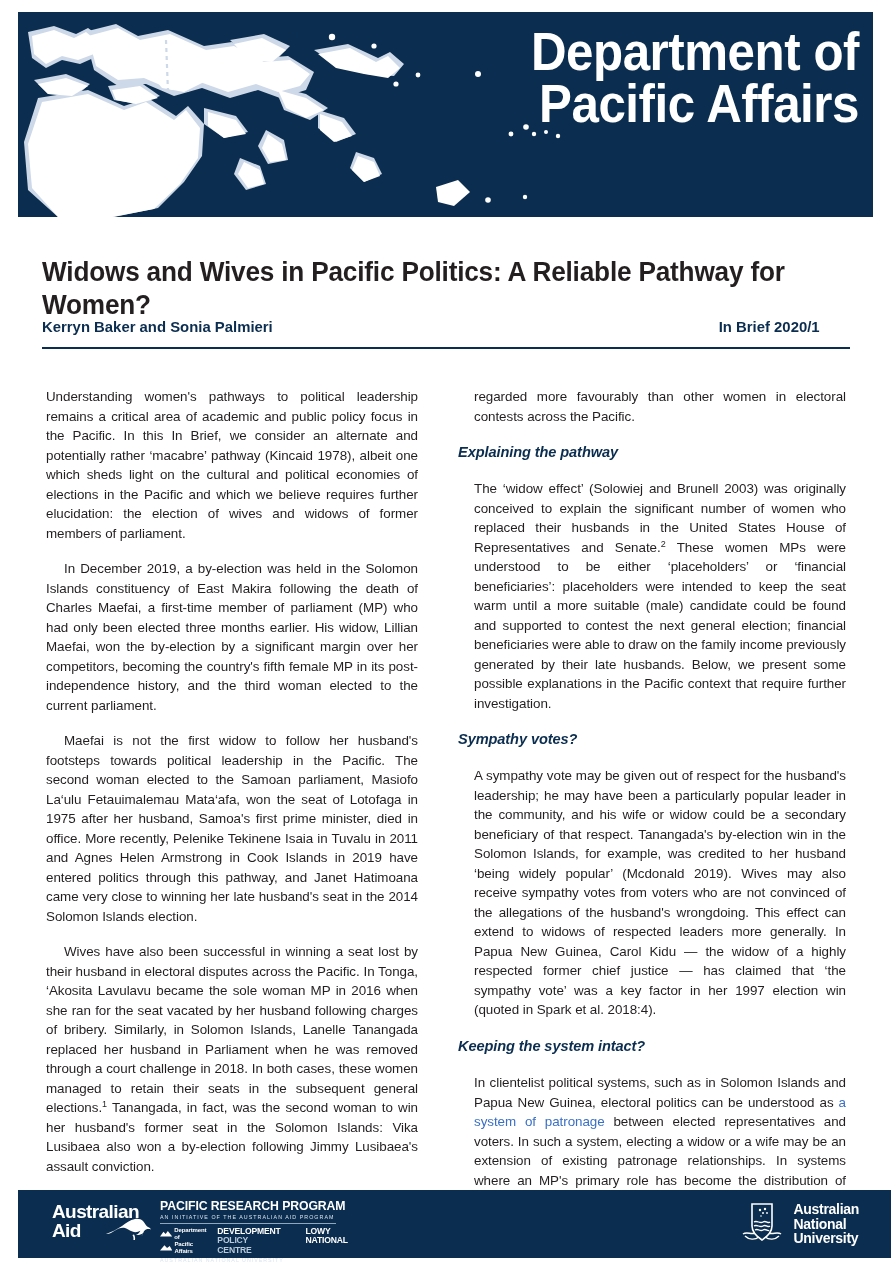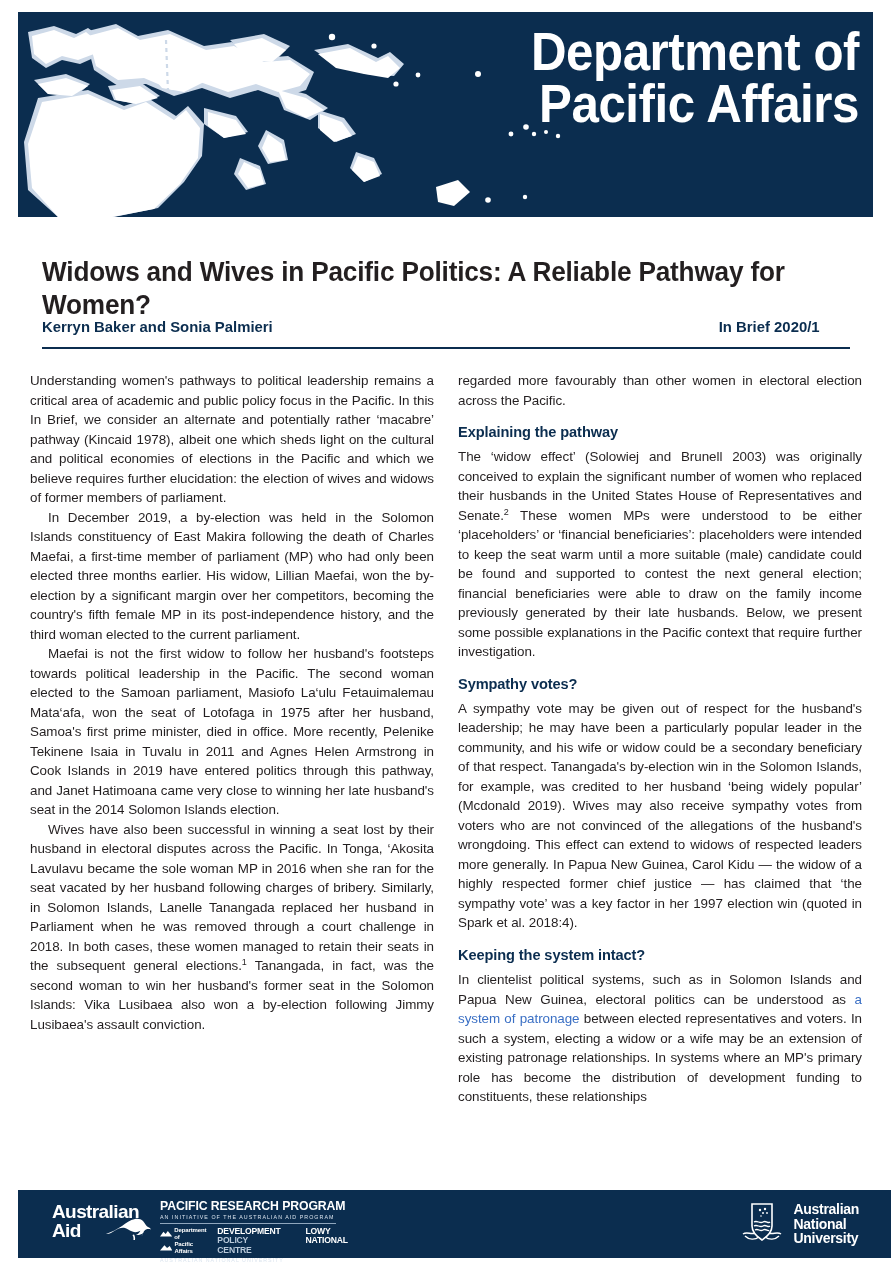--- a/index.html
+++ b/index.html
@@ -100,32 +100,33 @@
   }
   .col {
     width: 404px;
     font-size: 13.4px;
     line-height: 1.455;
     text-align: justify;
     color: #231f20;
     letter-spacing: -0.05px;
   }
   .col p {
-    margin: 0;
+    margin: 16px;
     text-indent: 0;
     hyphens: none;
   }
   .col p.indent { text-indent: 18px; }
   .col h3 {
     margin: 12px 0 4px 0;
     font-size: 14.6px;
     font-weight: bold;
     color: #0b2d4f;
     text-align: left;
     letter-spacing: -0.1px;
+    font-style: italic;
   }
   .col a.inline-link {
     color: #3a6fc4;
     text-decoration: none;
   }
   sup { font-size: 9px; vertical-align: super; line-height: 0; }
 
   
   .footer {
     position: absolute;
@@ -314,21 +315,21 @@
 <div class="columns">
 
   <div class="col">
     <p>Understanding women's pathways to political leadership remains a critical area of academic and public policy focus in the Pacific. In this In Brief, we consider an alternate and potentially rather ‘macabre’ pathway (Kincaid 1978), albeit one which sheds light on the cultural and political economies of elections in the Pacific and which we believe requires further elucidation: the election of wives and widows of former members of parliament.</p>
     <p class="indent">In December 2019, a by-election was held in the Solomon Islands constituency of East Makira following the death of Charles Maefai, a first-time member of parliament (MP) who had only been elected three months earlier. His widow, Lillian Maefai, won the by-election by a significant margin over her competitors, becoming the country's fifth female MP in its post-independence history, and the third woman elected to the current parliament.</p>
     <p class="indent">Maefai is not the first widow to follow her husband's footsteps towards political leadership in the Pacific. The second woman elected to the Samoan parliament, Masiofo La‘ulu Fetauimalemau Mata‘afa, won the seat of Lotofaga in 1975 after her husband, Samoa's first prime minister, died in office. More recently, Pelenike Tekinene Isaia in Tuvalu in 2011 and Agnes Helen Armstrong in Cook Islands in 2019 have entered politics through this pathway, and Janet Hatimoana came very close to winning her late husband's seat in the 2014 Solomon Islands election.</p>
     <p class="indent"><span>Wives have also been successful in winning a seat lost by their husband in electoral disputes across the Pacific. In Tonga, ‘Akosita Lavulavu became the sole woman MP in 2016 when she ran for the seat vacated by her husband following charges of bribery. Similarly, in Solomon Islands, Lanelle Tanangada replaced her husband in Parliament when he was removed through a court challenge in 2018. In both cases, these women managed to retain their seats in the subsequent general elections.</span><sup>1</sup><span> Tanangada, in fact, was the second woman to win her husband's former seat in the Solomon Islands: Vika Lusibaea also won a by-election following Jimmy Lusibaea's assault conviction.</span></p>
   </div>
 
   <div class="col">
-    <p>regarded more favourably than other women in electoral election across the Pacific.</p>
+    <p>regarded more favourably than other women in electoral contests across the Pacific.</p>
 
     <h3>Explaining the pathway</h3>
     <p><span>The ‘widow effect’ (Solowiej and Brunell 2003) was originally conceived to explain the significant number of women who replaced their husbands in the United States House of Representatives and Senate.</span><sup>2</sup><span> These women MPs were understood to be either ‘placeholders’ or ‘financial beneficiaries’: placeholders were intended to keep the seat warm until a more suitable (male) candidate could be found and supported to contest the next general election; financial beneficiaries were able to draw on the family income previously generated by their late husbands. Below, we present some possible explanations in the Pacific context that require further investigation.</span></p>
 
     <h3>Sympathy votes?</h3>
     <p>A sympathy vote may be given out of respect for the husband's leadership; he may have been a particularly popular leader in the community, and his wife or widow could be a secondary beneficiary of that respect. Tanangada's by-election win in the Solomon Islands, for example, was credited to her husband ‘being widely popular’ (Mcdonald 2019). Wives may also receive sympathy votes from voters who are not convinced of the allegations of the husband's wrongdoing. This effect can extend to widows of respected leaders more generally. In Papua New Guinea, Carol Kidu — the widow of a highly respected former chief justice — has claimed that ‘the sympathy vote’ was a key factor in her 1997 election win (quoted in Spark et al. 2018:4).</p>
 
     <h3>Keeping the system intact?</h3>
     <p><span>In clientelist political systems, such as in Solomon Islands and Papua New Guinea, electoral politics can be understood as </span><a class="inline-link" href="#">a system of patronage</a><span> between elected representatives and voters. In such a system, electing a widow or a wife may be an extension of existing patronage relationships. In systems where an MP's primary role has become the distribution of development funding to constituents, these relationships</span></p>
   </div>

